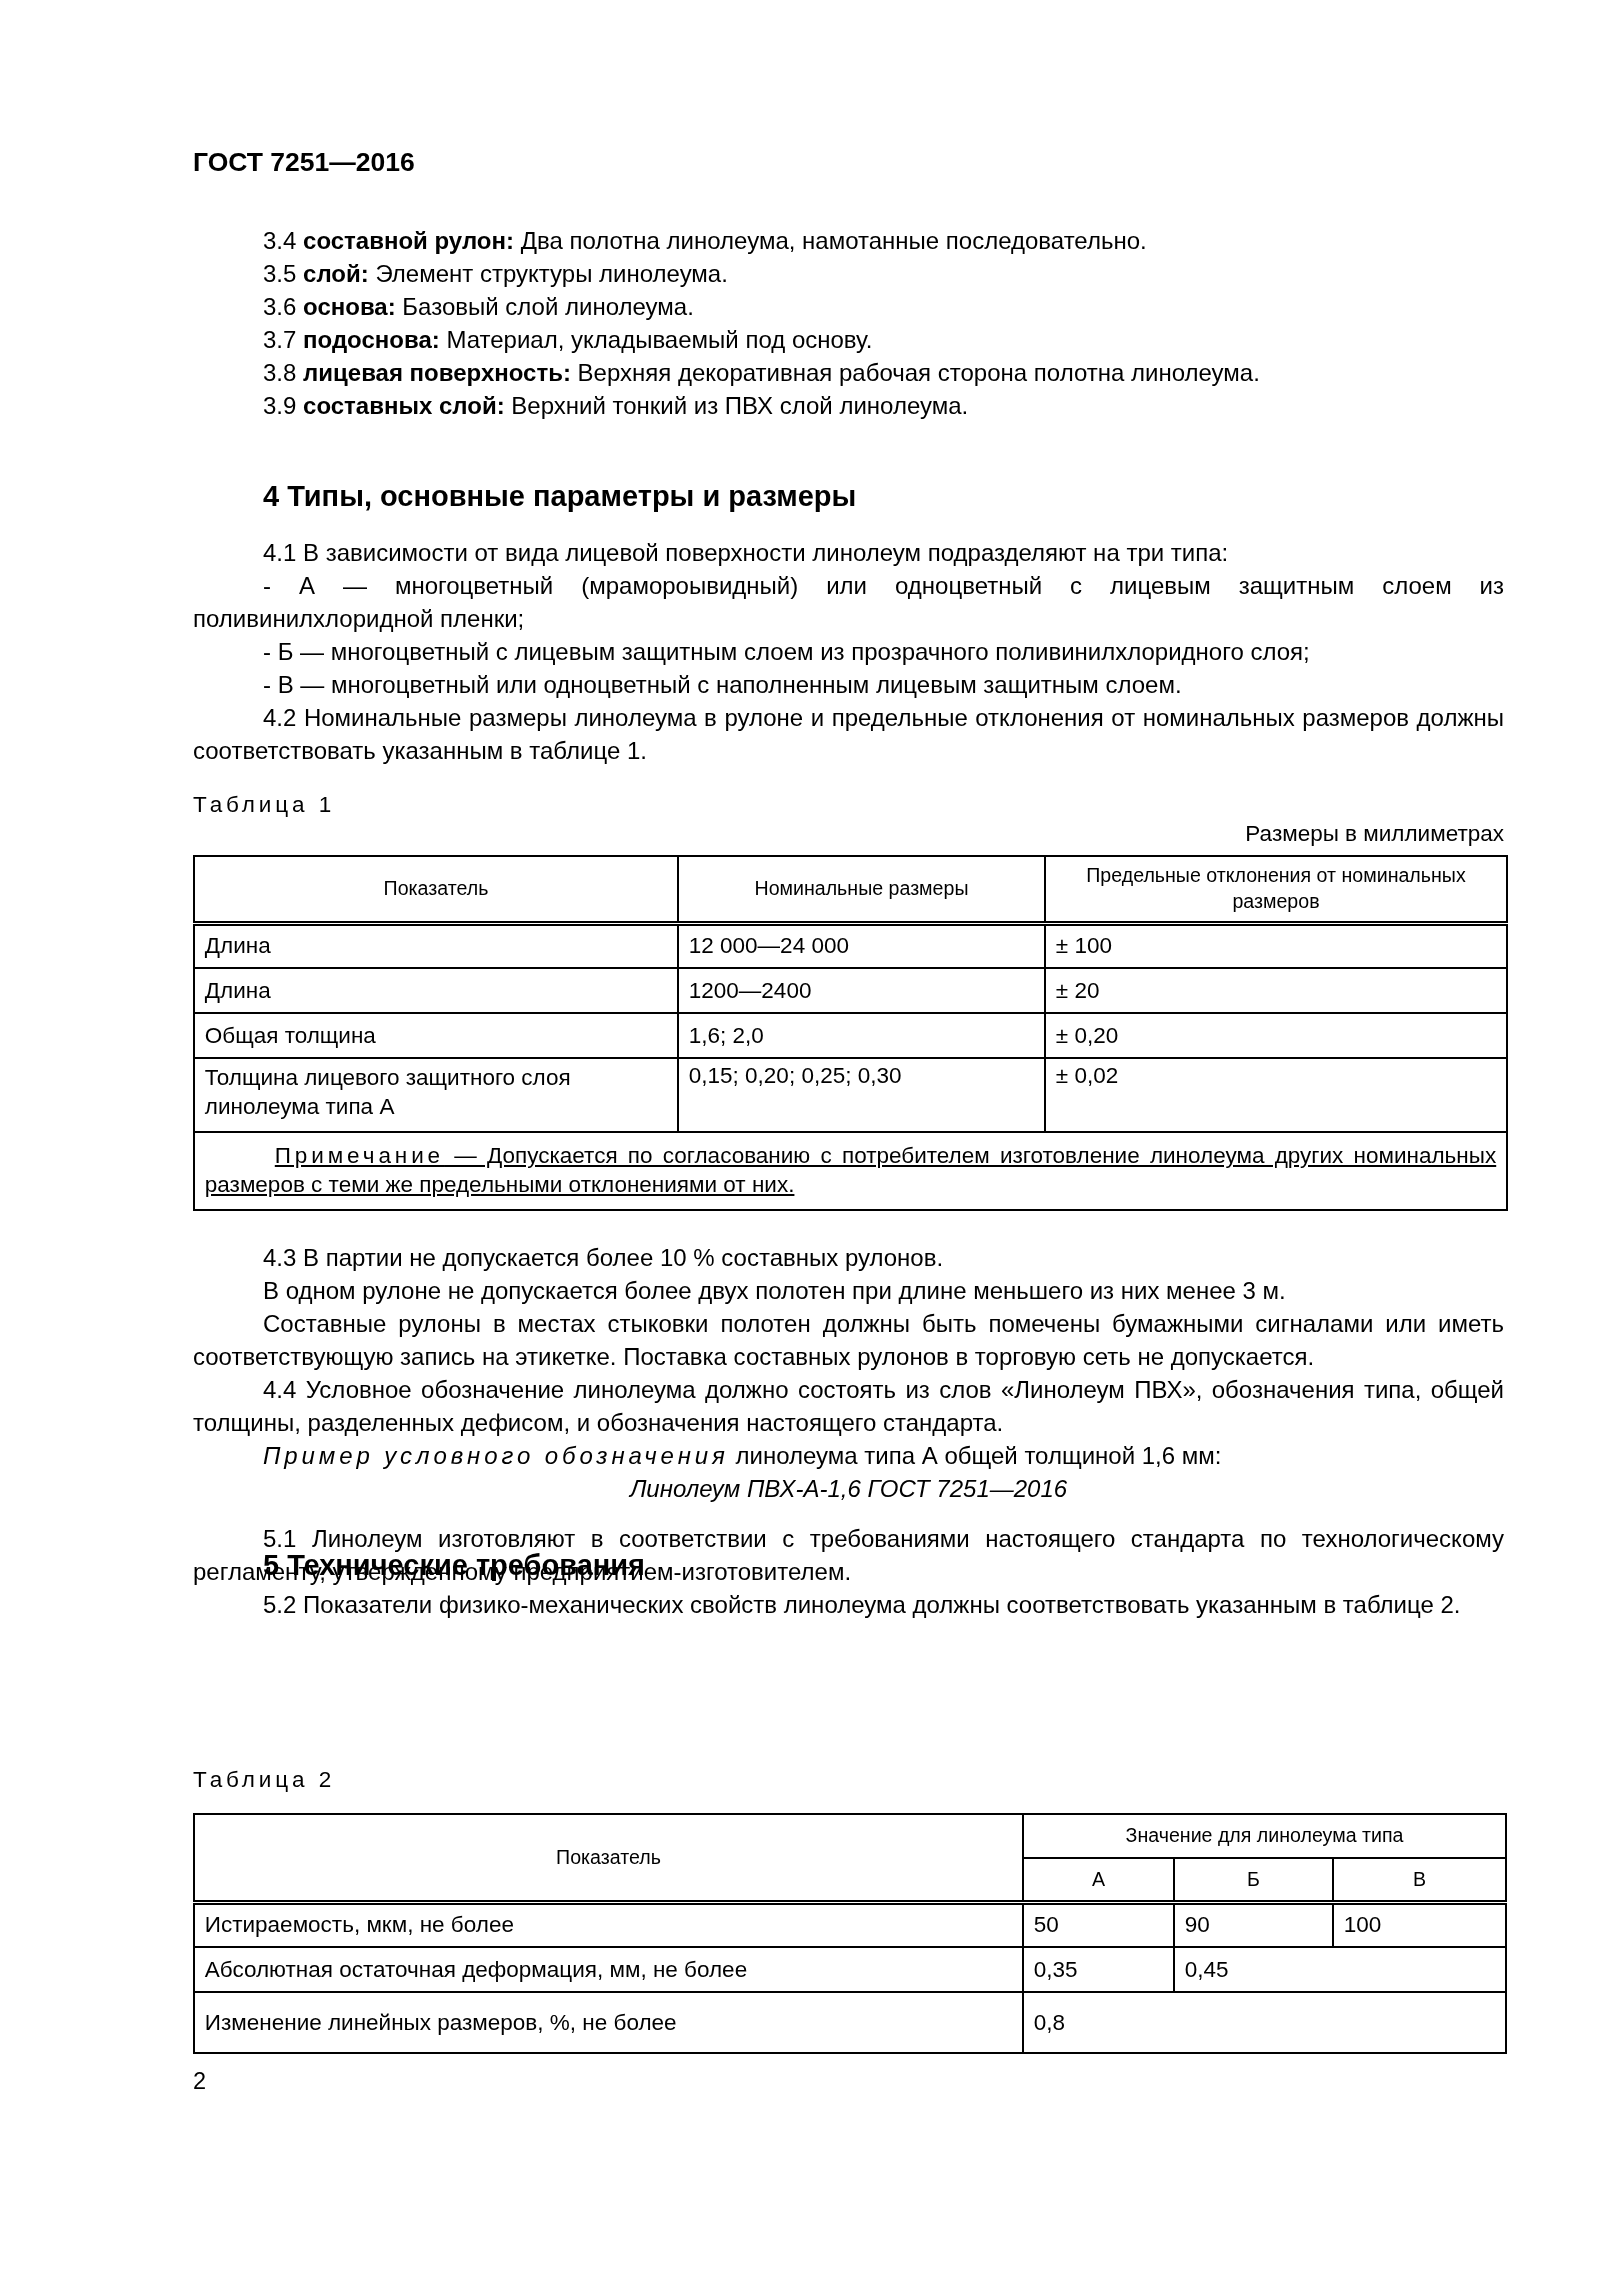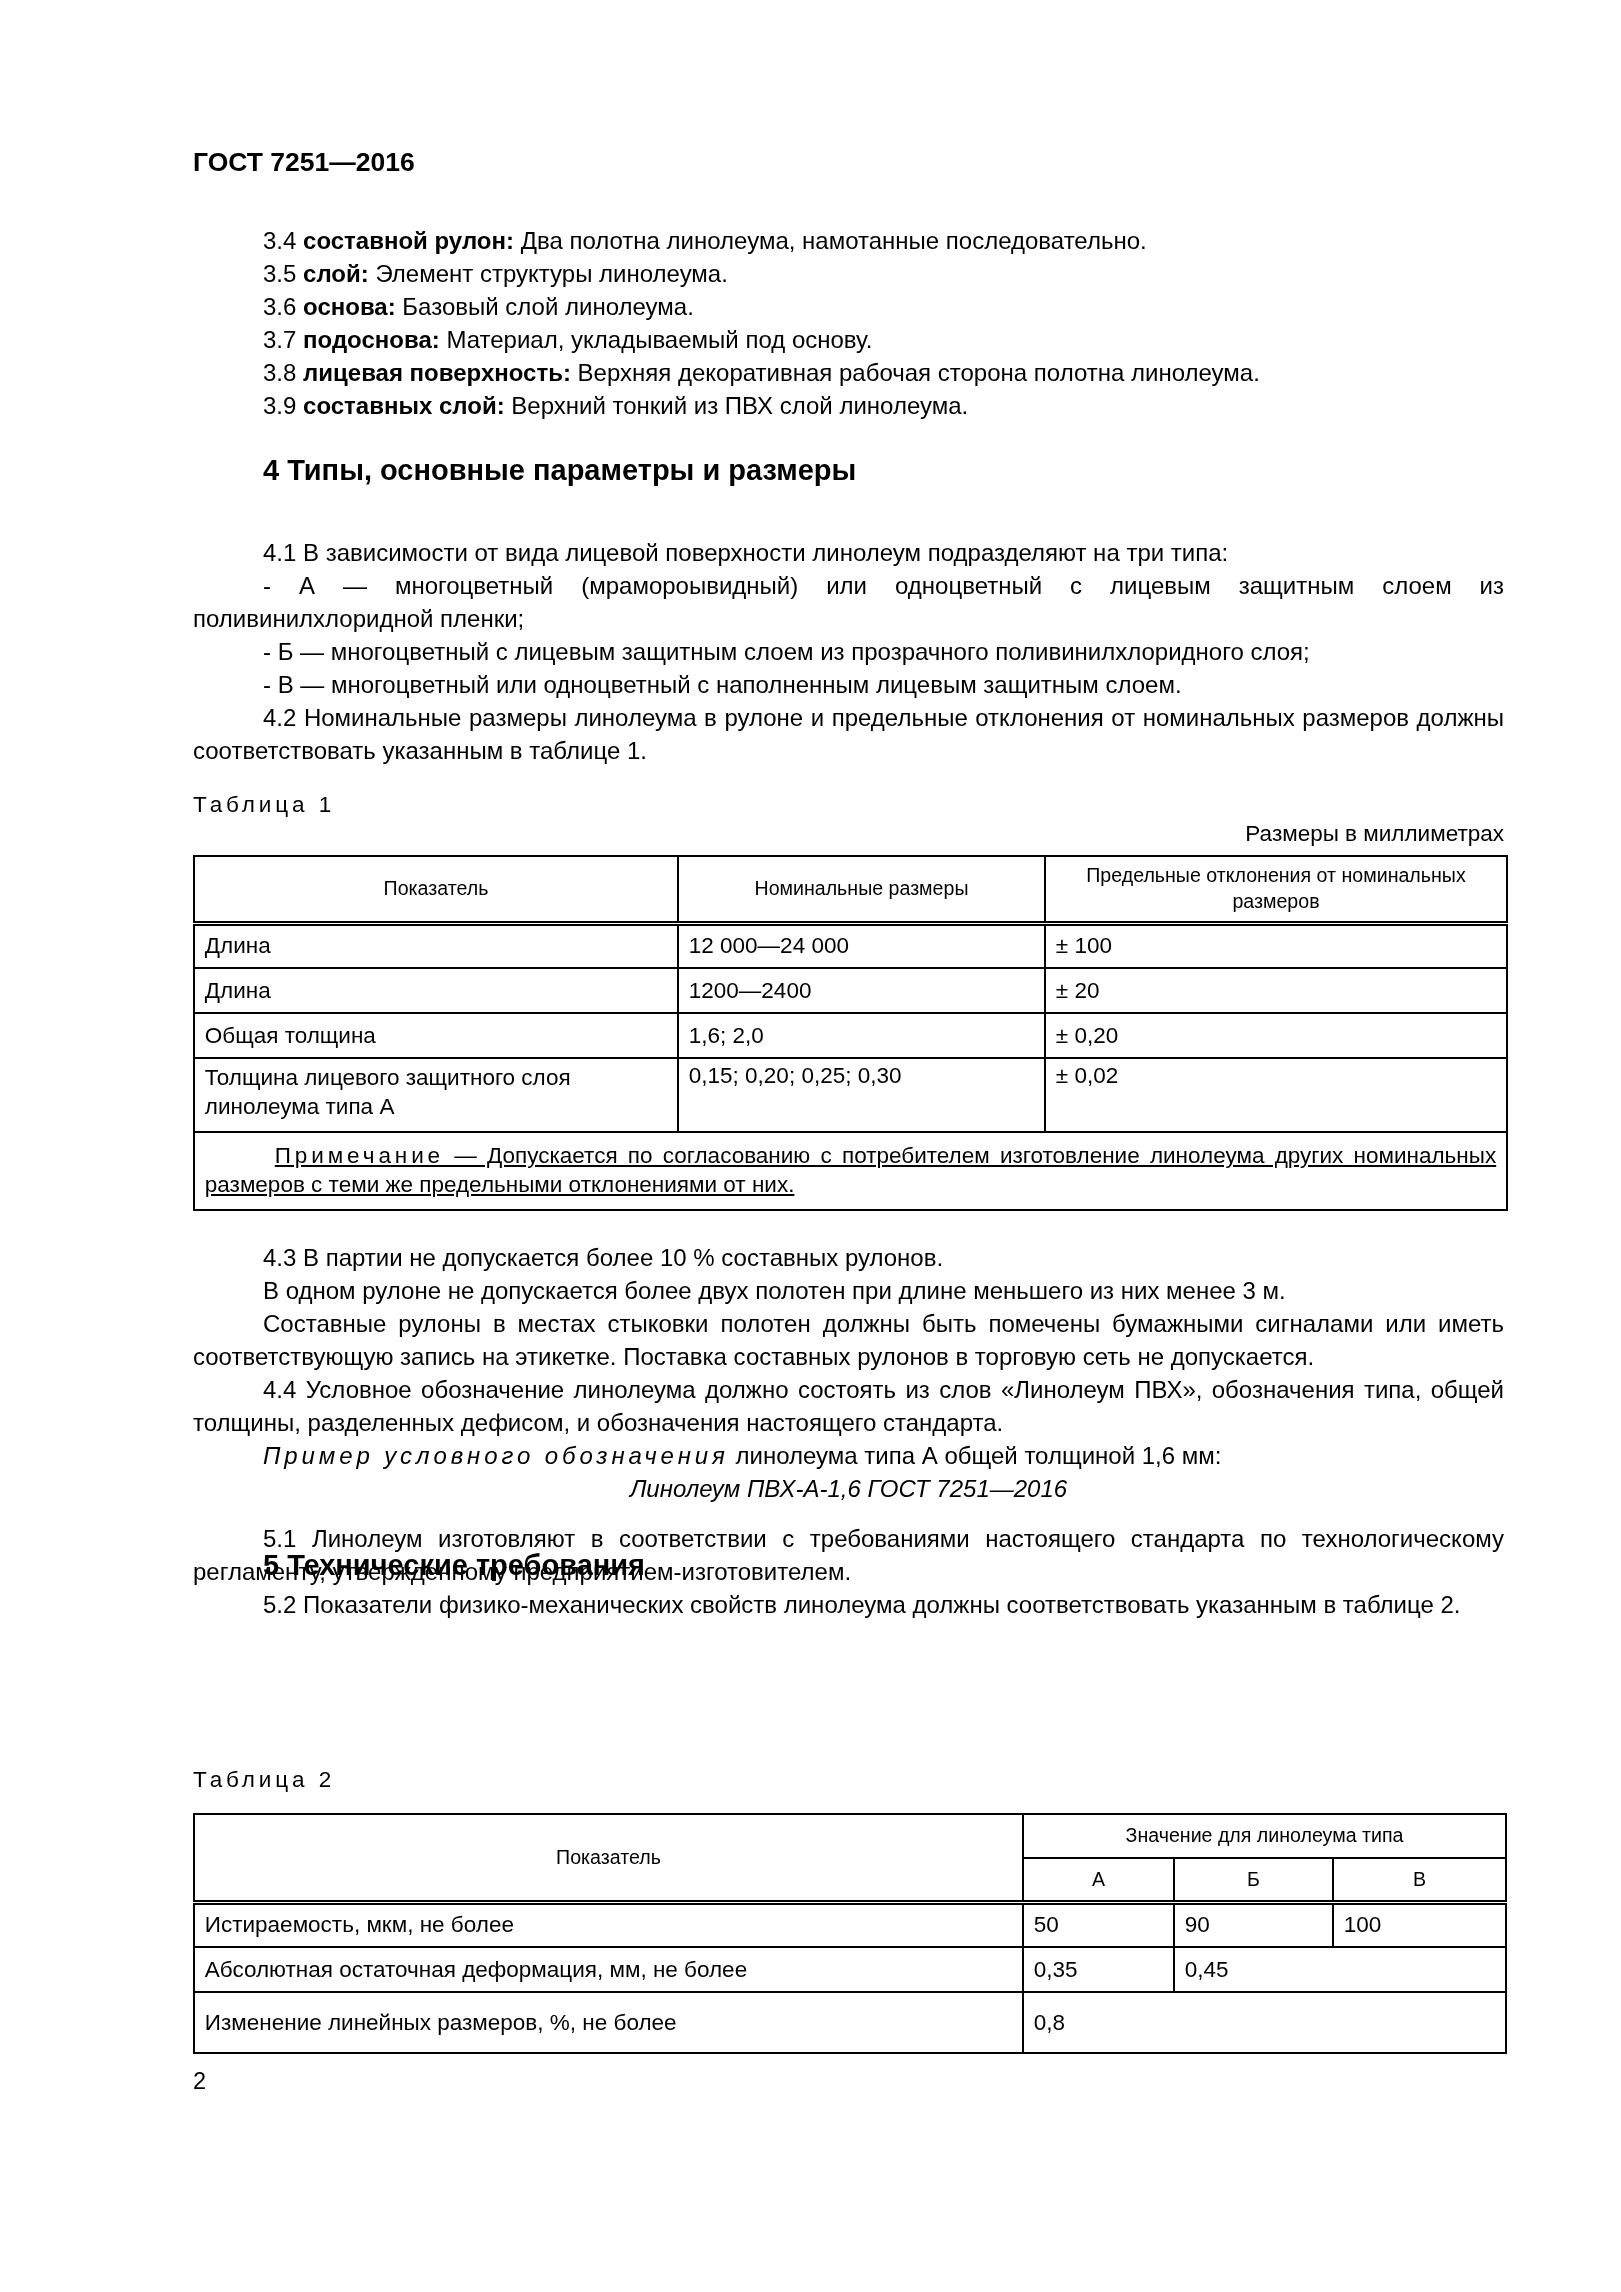--- a/index.html
+++ b/index.html
@@ -35,21 +35,21 @@
 
 <div class="abs def-list">
   <p class="def-item"><span>3.4</span> <span class="term">составной рулон:</span> <span>Два полотна линолеума, намотанные последовательно.</span></p>
   <p class="def-item"><span>3.5</span> <span class="term">слой:</span> <span>Элемент структуры линолеума.</span></p>
   <p class="def-item"><span>3.6</span> <span class="term">основа:</span> <span>Базовый слой линолеума.</span></p>
   <p class="def-item"><span>3.7</span> <span class="term">подоснова:</span> <span>Материал, укладываемый под основу.</span></p>
   <p class="def-item"><span>3.8</span> <span class="term">лицевая поверхность:</span> <span>Верхняя декоративная рабочая сторона полотна линолеума.</span></p>
   <p class="def-item"><span>3.9</span> <span class="term">составных слой:</span> <span>Верхний тонкий из ПВХ слой линолеума.</span></p>
 </div>
 
-<div class="abs h2" style="top:454px;text-align:right;">4 Типы, основные параметры и размеры</div>
+<div class="abs h2" style="top:480px;text-align:right;">4 Типы, основные параметры и размеры</div>
 
 <div class="abs textcol" style="top:536px;">
   <p class="p">4.1 В зависимости от вида лицевой поверхности линолеум подразделяют на три типа:</p>
   <p class="p">- А — многоцветный (мрамороывидный) или одноцветный с лицевым защитным слоем из поливинилхлоридной пленки;</p>
   <p class="p">- Б — многоцветный с лицевым защитным слоем из прозрачного поливинилхлоридного слоя;</p>
   <p class="p">- В — многоцветный или одноцветный с наполненным лицевым защитным слоем.</p>
   <p class="p">4.2 Номинальные размеры линолеума в рулоне и предельные отклонения от номинальных размеров должны соответствовать указанным в таблице 1.</p>
 </div>
 
 <div class="abs table-caption" style="top:792px;">Таблица 1</div>

